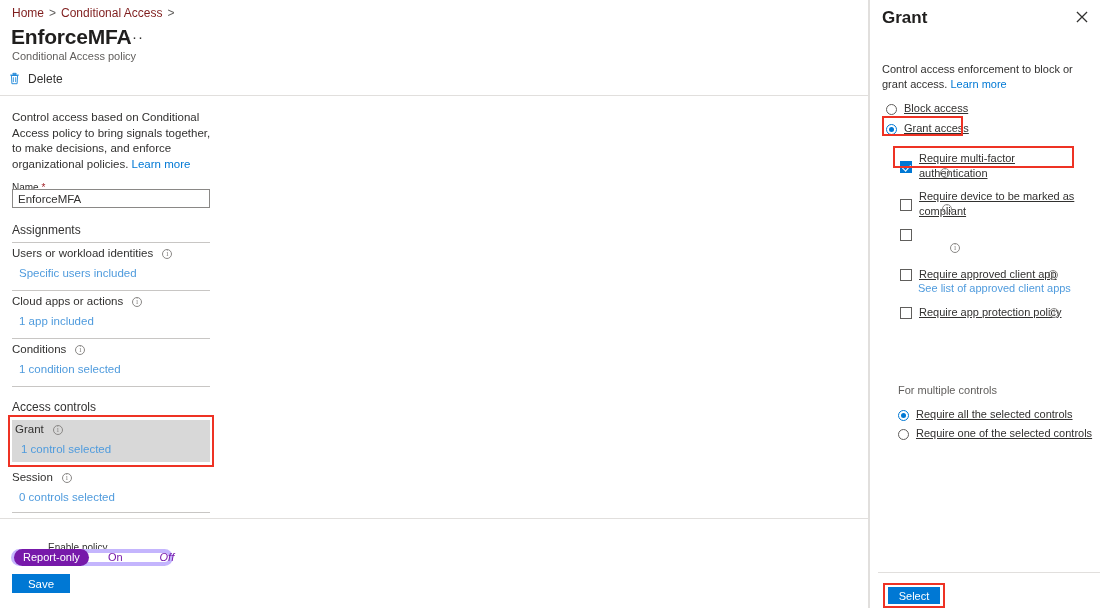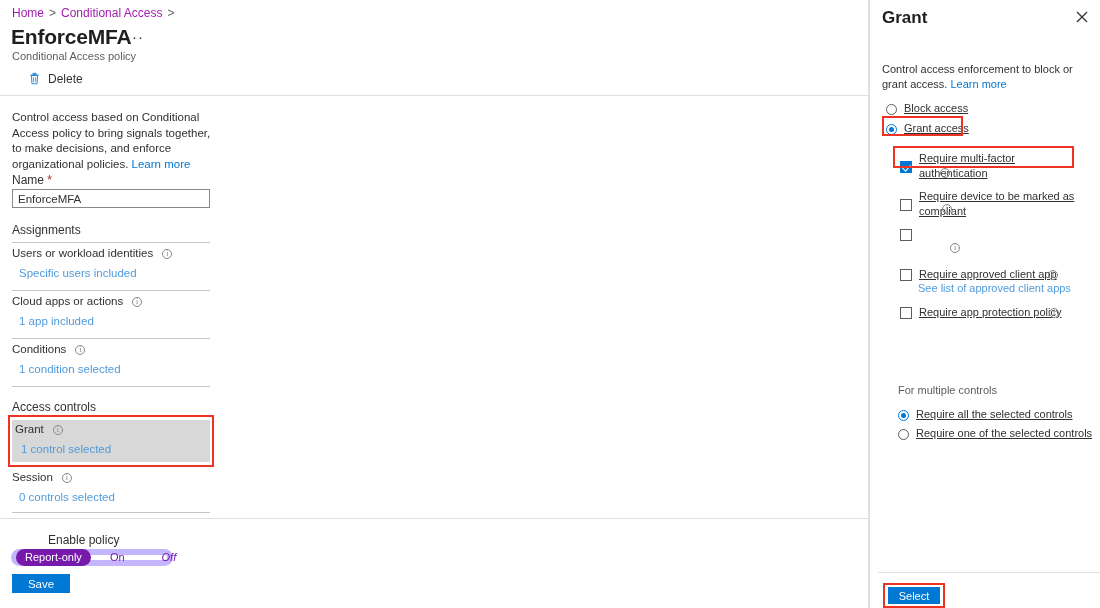--- a/index.html
+++ b/index.html
@@ -17,51 +17,51 @@
   #main-pane {
     position: absolute; left:0; top:0; width:868px; height:608px;
     background:#fff;
   }
 
   .breadcrumb {
     position:absolute; left:12px; top:5px;
     font-size:12px; line-height:16px; color:#605e5c;
     white-space:nowrap;
   }
-  .breadcrumb a { color:#a21caf; text-decoration:none; cursor:pointer; }
+  .breadcrumb a { color:#7f1d1d; text-decoration:none; cursor:pointer; }
   .breadcrumb .sep { color:#605e5c; margin:0 5px; }
 
   .page-title {
     position:absolute; left:11px; top:24px;
     font-size:21px; line-height:26px; font-weight:600; letter-spacing:-0.2px;
     color:#201f1e;
   }
   .more-dots {
     position:absolute; left:126px; top:29px;
     font-size:15px; line-height:16px; color:#323130; letter-spacing:1px;
     cursor:pointer;
   }
   .page-subtitle {
     position:absolute; left:12px; top:49px;
     font-size:11px; line-height:15px; color:#605e5c;
   }
 
-  .cmdbar { position:absolute; left:28px; top:71px; display:flex; align-items:center; gap:7px; cursor:pointer; }
+  .cmdbar { position:absolute; left:8px; top:71px; display:flex; align-items:center; gap:7px; cursor:pointer; }
   .cmdbar .ic { width:13px; height:14px; display:block; }
   .cmdbar .lbl { font-size:12px; line-height:16px; color:#323130; }
 
   .hr-full { position:absolute; left:0; height:1px; background:#e1dfdd; }
 
   .intro {
     position:absolute; left:12px; top:110px; width:200px;
     font-size:11.5px; line-height:15.5px; color:#323130;
   }
   .link { color:#0078d4; text-decoration:none; cursor:pointer; }
 
-  .field-label { position:absolute; font-size:12px; line-height:16px; color:#323130; }
+  .field-label { position:absolute; font-size:10px; line-height:16px; color:#323130;margin-top:8px; }
   .req { color:#a4262c; }
 
   .name-input {
     position:absolute; left:12px; top:189px; width:198px; height:19px;
     border:1px solid #8a8886; background:#fff;
     font-family:"Liberation Sans", sans-serif; font-size:11.5px; color:#323130;
     padding:0 5px; outline:none;
   }
 
   .sect-head { position:absolute; font-size:12px; line-height:16px; color:#323130; }
@@ -83,21 +83,21 @@
   
   .grant-highlight {
     position:absolute; left:12px; top:420px; width:198px; height:42px;
     background:#d8d8d8;
   }
   .redbox { position:absolute; border:2px solid #ee3224; pointer-events:none; }
 
   
   .toggle-wrap {
     position:absolute; left:11px; top:549px; width:162px; height:17px;
-    border:6px solid #c4b5fd; border-radius:9px; background:#fff;
+    border:4px solid #c4b5fd; border-radius:9px; background:#fff;
     display:flex; align-items:center;
   }
   .toggle-opt {
     flex:0 0 auto; font-size:11px; line-height:15px; color:#7719aa;
     text-align:center; cursor:pointer;
   }
   .toggle-opt.sel {
     background:#7719aa; color:#fff; border-radius:9px;
     height:17px; line-height:17px; margin:-1px 0 -1px -1px; padding:0 9px;
   }

